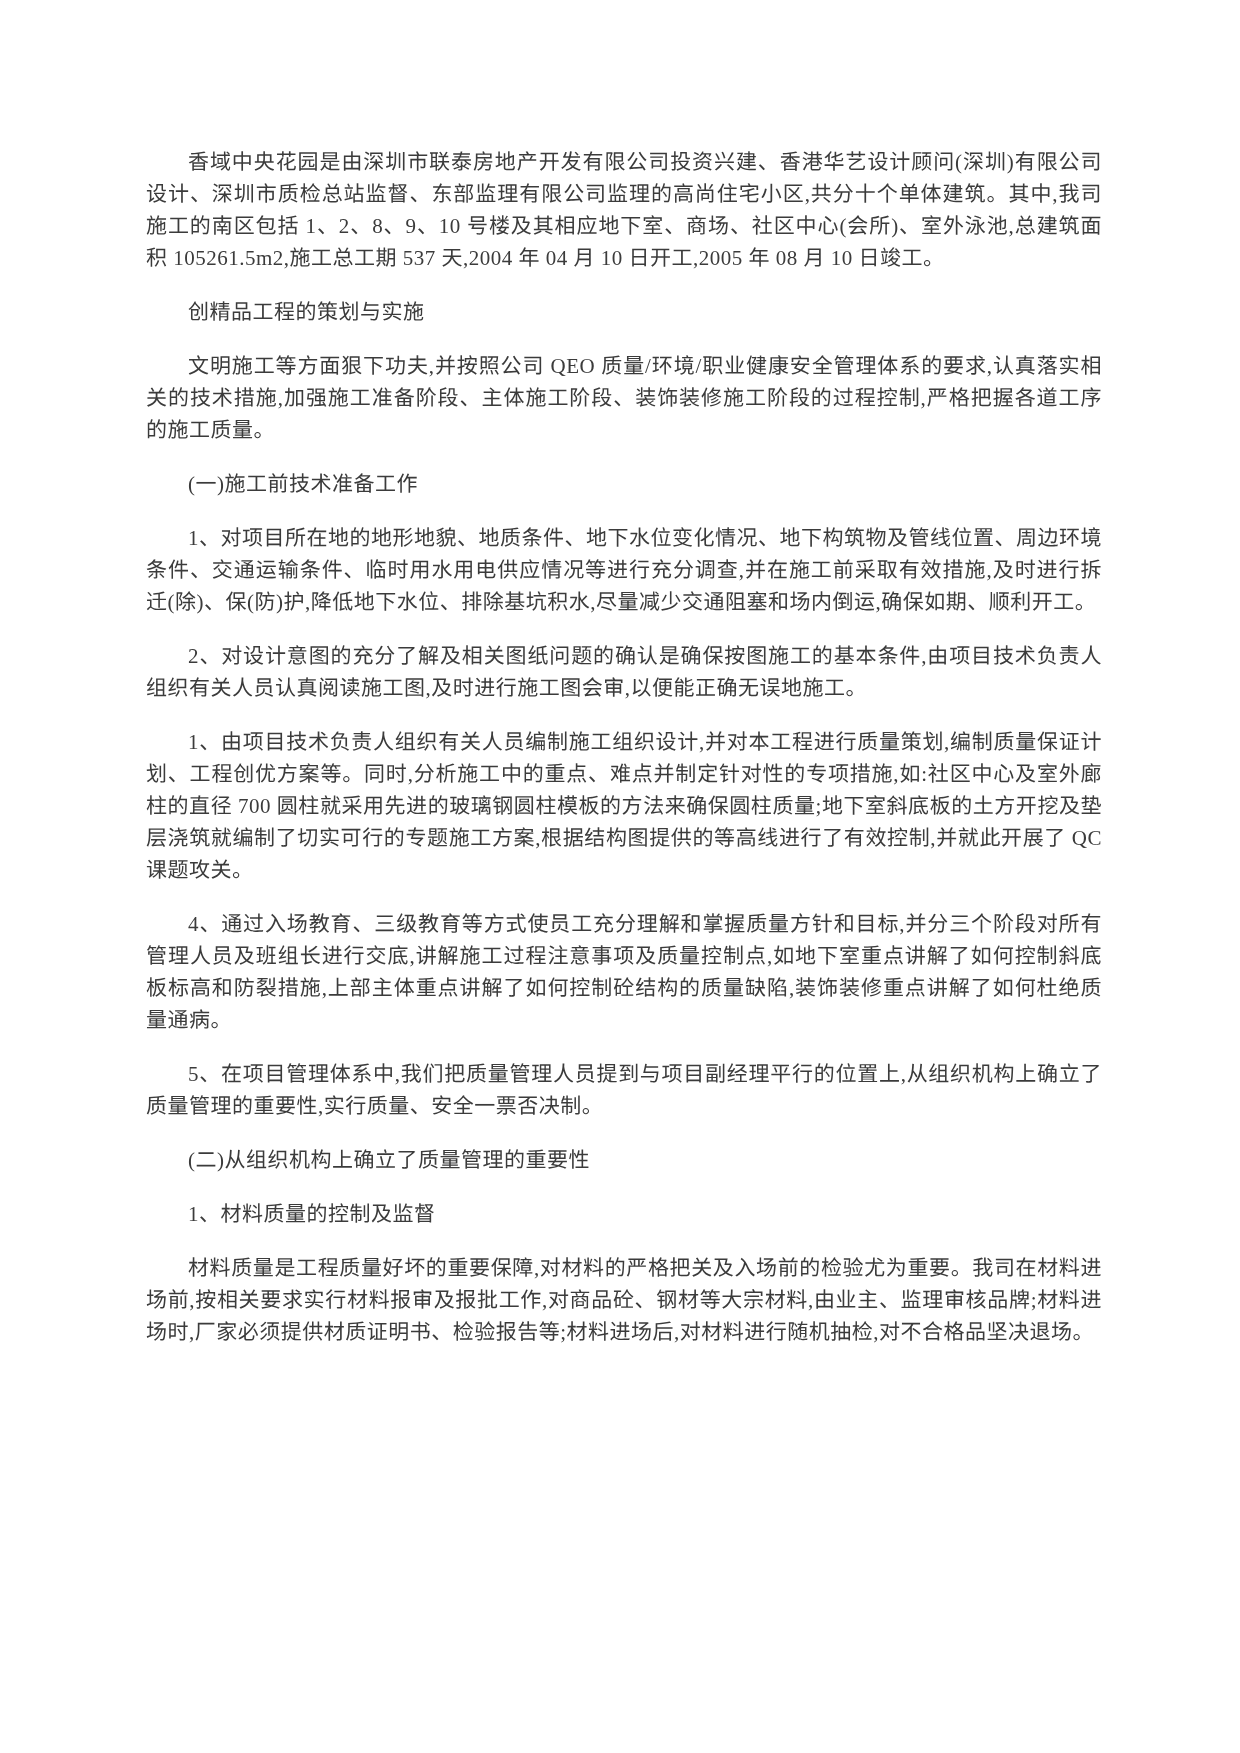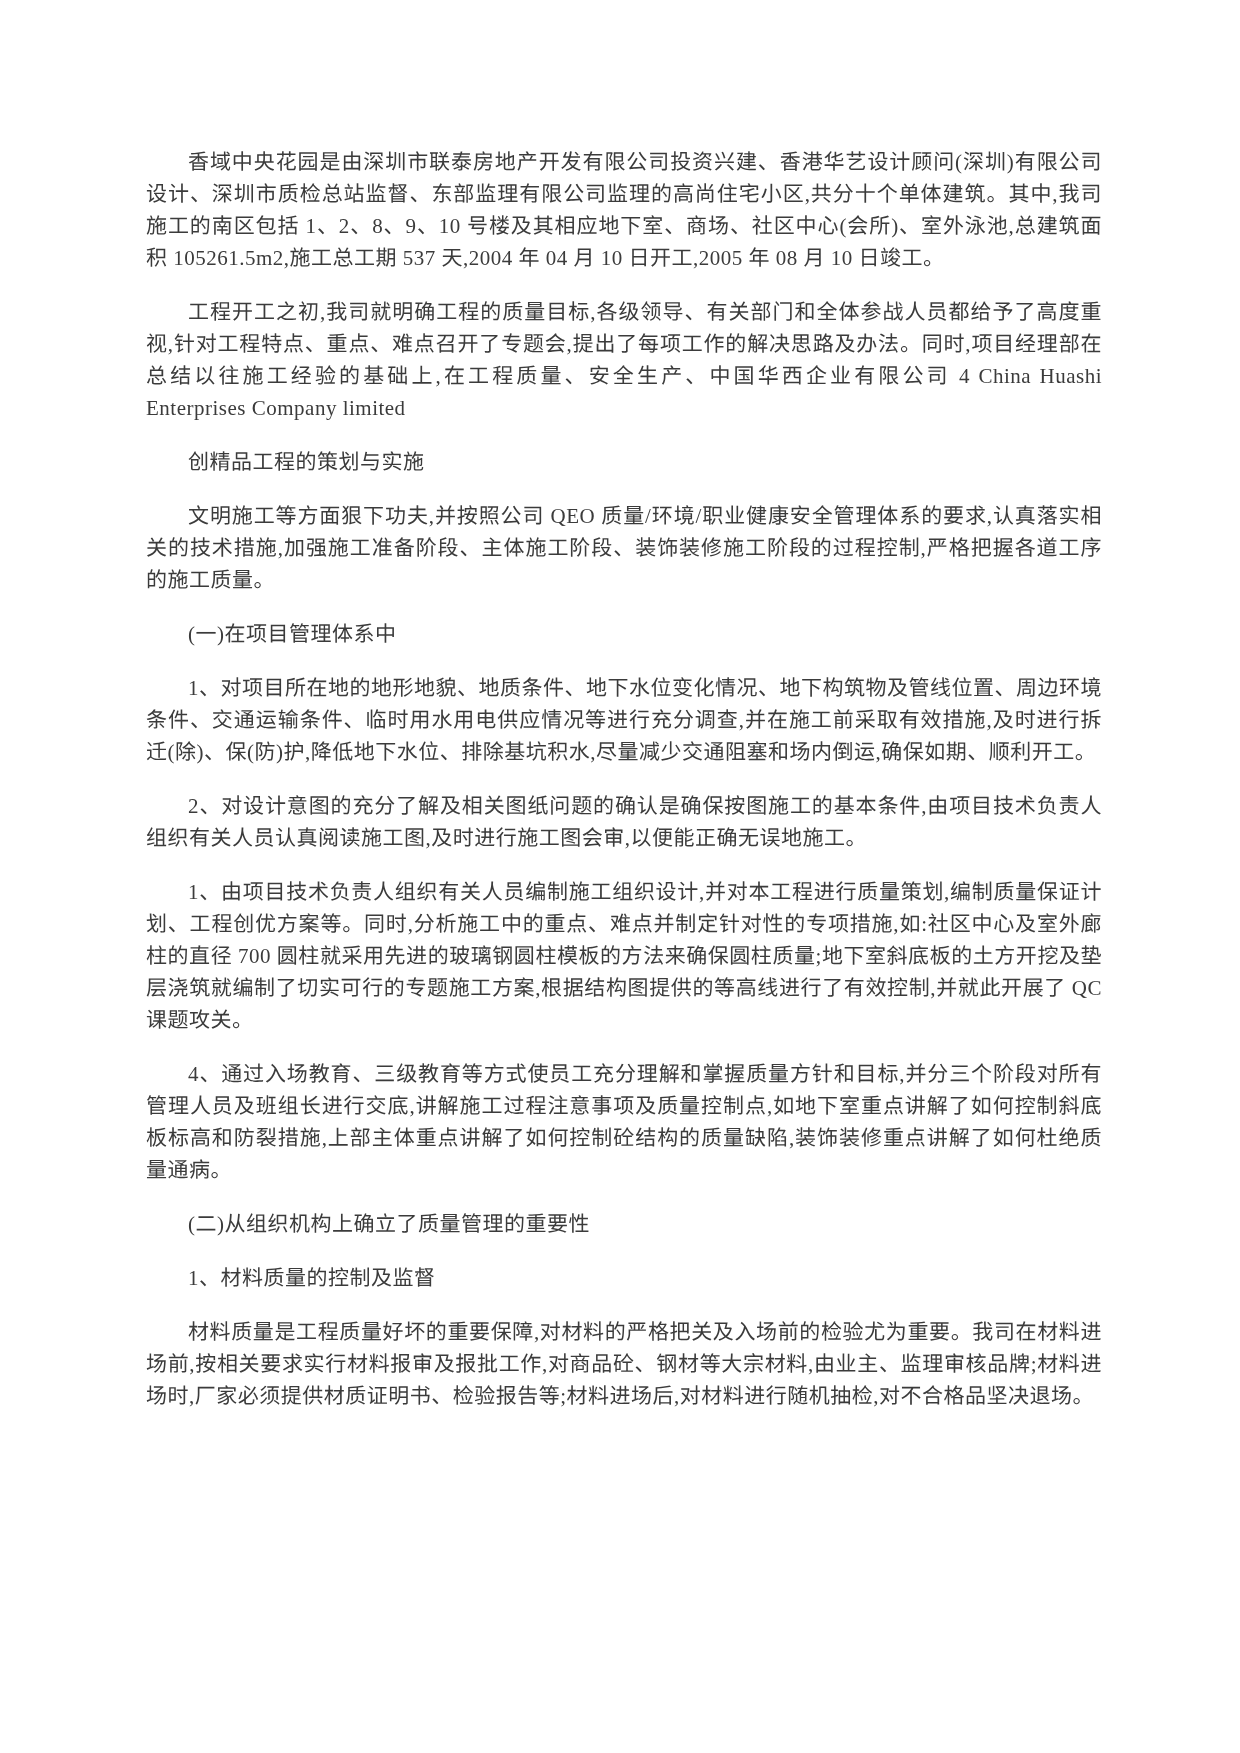--- a/index.html
+++ b/index.html
@@ -32,25 +32,25 @@
   .doc-body p:last-child {
     margin-bottom: 12px;
   }
 </style>
 </head>
 <body>
 
 <div class="page">
   <div class="doc-body">
     <p>香域中央花园是由深圳市联泰房地产开发有限公司投资兴建、香港华艺设计顾问(深圳)有限公司设计、深圳市质检总站监督、东部监理有限公司监理的高尚住宅小区,共分十个单体建筑。其中,我司施工的南区包括 1、2、8、9、10 号楼及其相应地下室、商场、社区中心(会所)、室外泳池,总建筑面积 105261.5m2,施工总工期 537 天,2004 年 04 月 10 日开工,2005 年 08 月 10 日竣工。</p>
-    <p>工程开工之初,我司就明确工程的质量目标,各级领导、有关部门和全体参战人员都给予了高度重视,针对工程特点、重点、难点召开了专题会,提出了每项工作的解决思路及办法。同时,项目经理部在总结以往施工经验的基础上,在工程质量、安全生产、中国华西企业有限公司 4 China Huashi Enterprises Company limited</p>
     <p>创精品工程的策划与实施</p>
     <p>文明施工等方面狠下功夫,并按照公司 QEO 质量/环境/职业健康安全管理体系的要求,认真落实相关的技术措施,加强施工准备阶段、主体施工阶段、装饰装修施工阶段的过程控制,严格把握各道工序的施工质量。</p>
-    <p>(一)在项目管理体系中</p>
+    <p>(一)施工前技术准备工作</p>
     <p>1、对项目所在地的地形地貌、地质条件、地下水位变化情况、地下构筑物及管线位置、周边环境条件、交通运输条件、临时用水用电供应情况等进行充分调查,并在施工前采取有效措施,及时进行拆迁(除)、保(防)护,降低地下水位、排除基坑积水,尽量减少交通阻塞和场内倒运,确保如期、顺利开工。</p>
     <p>2、对设计意图的充分了解及相关图纸问题的确认是确保按图施工的基本条件,由项目技术负责人组织有关人员认真阅读施工图,及时进行施工图会审,以便能正确无误地施工。</p>
     <p>1、由项目技术负责人组织有关人员编制施工组织设计,并对本工程进行质量策划,编制质量保证计划、工程创优方案等。同时,分析施工中的重点、难点并制定针对性的专项措施,如:社区中心及室外廊柱的直径 700 圆柱就采用先进的玻璃钢圆柱模板的方法来确保圆柱质量;地下室斜底板的土方开挖及垫层浇筑就编制了切实可行的专题施工方案,根据结构图提供的等高线进行了有效控制,并就此开展了 QC 课题攻关。</p>
     <p>4、通过入场教育、三级教育等方式使员工充分理解和掌握质量方针和目标,并分三个阶段对所有管理人员及班组长进行交底,讲解施工过程注意事项及质量控制点,如地下室重点讲解了如何控制斜底板标高和防裂措施,上部主体重点讲解了如何控制砼结构的质量缺陷,装饰装修重点讲解了如何杜绝质量通病。</p>
+    <p>5、在项目管理体系中,我们把质量管理人员提到与项目副经理平行的位置上,从组织机构上确立了质量管理的重要性,实行质量、安全一票否决制。</p>
     <p>(二)从组织机构上确立了质量管理的重要性</p>
     <p>1、材料质量的控制及监督</p>
     <p>材料质量是工程质量好坏的重要保障,对材料的严格把关及入场前的检验尤为重要。我司在材料进场前,按相关要求实行材料报审及报批工作,对商品砼、钢材等大宗材料,由业主、监理审核品牌;材料进场时,厂家必须提供材质证明书、检验报告等;材料进场后,对材料进行随机抽检,对不合格品坚决退场。</p>
   </div>
 </div>
 
 </body></html>

